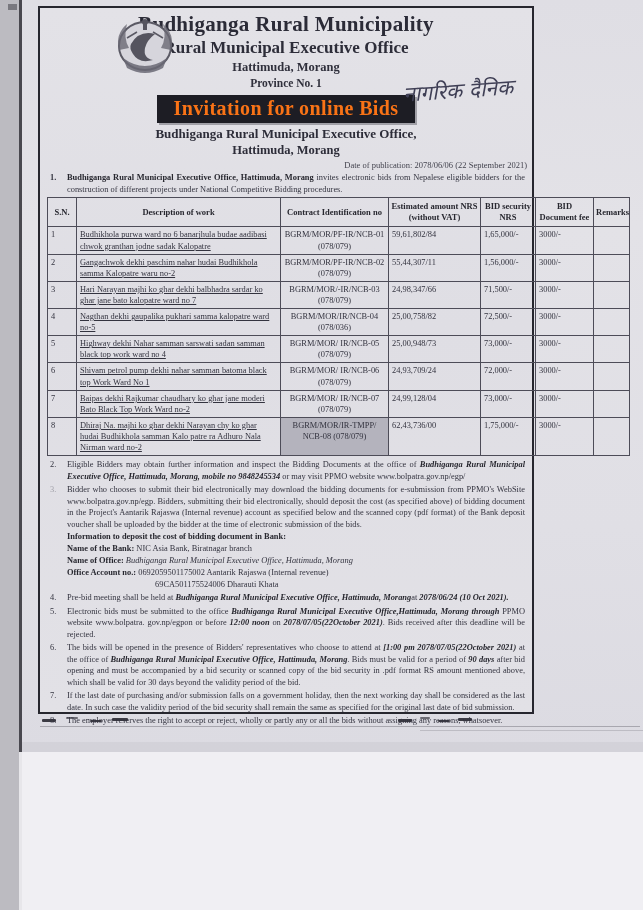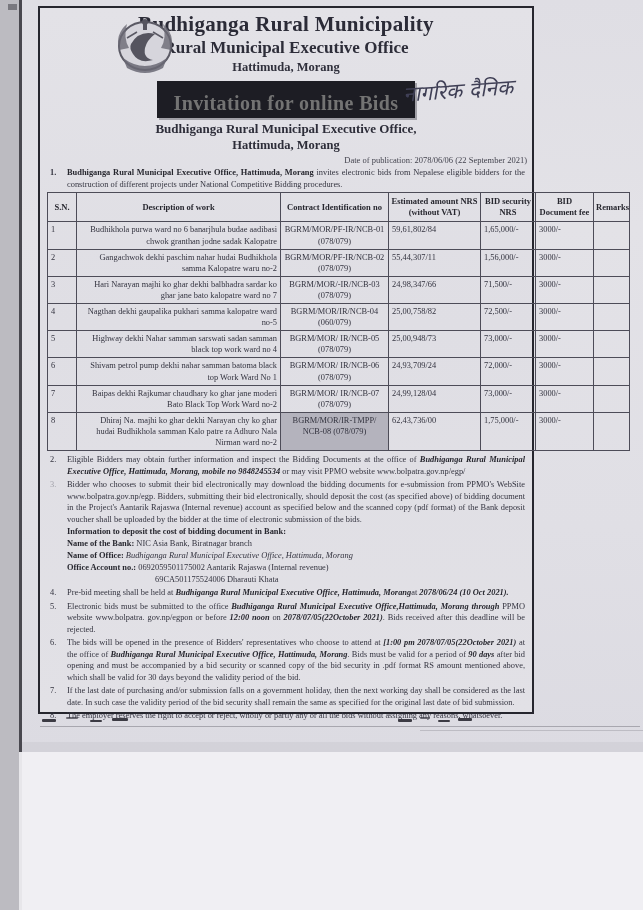--- a/index.html
+++ b/index.html
@@ -31,22 +31,22 @@
   .logo{position:absolute;left:64px;top:2px;width:72px;height:68px;}
   .t1{font-size:21px;font-weight:bold;color:#2b2b37;margin:0;letter-spacing:.3px;}
   .t2{font-size:17px;font-weight:bold;color:#2d2d39;margin:1px 0 0;}
   .t3{font-size:12.5px;font-weight:bold;color:#30303c;margin:2px 0 0;}
   .t4{font-size:11.5px;font-weight:bold;color:#30303c;margin:2px 0 0;}
   .handwritten{
     position:absolute;right:14px;top:64px;font-size:21px;font-style:italic;
     color:#3f3f55;transform:rotate(-4deg);font-family:"DejaVu Sans",sans-serif;
   }
   .banner{
-    margin:6px auto 3px;width:fit-content;background:#1d1d24;color:#737373;
-    font-size:20px;font-weight:bold;padding:11px 16px 3px;letter-spacing:.4px;
+    margin:6px auto 3px;width:fit-content;background:#1d1d24;color:#f97316;
+    font-size:20px;font-weight:bold;padding:2px 16px 3px;letter-spacing:.4px;
     box-shadow:2px 2px 0 rgba(40,40,50,.35);
   }
   .sub1{font-size:13px;font-weight:bold;color:#2d2d39;margin:1px 0 0;text-align:center;}
   .sub2{font-size:12.5px;font-weight:bold;color:#2d2d39;margin:1px 0 0;text-align:center;}
   .pubdate{font-size:8.5px;color:#44444f;text-align:right;margin:2px 0 2px;}
 
   .clause{display:flex;margin:1px 2px 2px;font-size:8.4px;line-height:1.37;}
   .cnum{flex:0 0 20px;padding-left:3px;box-sizing:border-box;}
   .cnum.bold{font-weight:bold;}
   .cnum.faded{opacity:.38;}
@@ -57,21 +57,21 @@
   .s-bi{font-weight:bold;font-style:italic;color:#27272f;}
   .bank-line{margin-top:.5px;}
   .bank-line.indent2{margin-left:88px;}
 
   table.bids{border-collapse:collapse;table-layout:fixed;width:582px;margin:1px 0 3px 2px;
     font-size:8.4px;line-height:1.32;}
   table.bids th,table.bids td{border:1px solid #4d4c58;padding:2px 3px;box-sizing:border-box;
     overflow:hidden;}
   table.bids th{font-weight:bold;color:#27272f;text-align:center;vertical-align:middle;font-size:8.5px;padding:3px 2px;}
   td.c-sn{text-align:left;vertical-align:top;padding-left:4px;}
-  td.c-desc{text-align:right;vertical-align:top;}
+  td.c-desc{text-align:left;vertical-align:top;text-decoration:underline;}
   td.c-contract{text-align:center;vertical-align:top;}
   td.c-num{vertical-align:top;padding-top:5px;}
   td.hl{background:#b4b3bd;}
   col.w-sn{width:29px;}col.w-desc{width:204px;}col.w-contract{width:108px;}
   col.w-est{width:92px;}col.w-sec{width:55px;}col.w-fee{width:58px;}col.w-rem{width:36px;}
 
   .signature{font-size:9.2px;font-weight:bold;font-style:italic;color:#27272f;
     text-align:right;margin:2px 6px 0 0;}
 </style>
 </head>
@@ -105,20 +105,21 @@
       <path d="M62 36 Q66 20 54 10 Q58 24 52 34 Z" fill="#6a6974" opacity=".8"></path>
       <path d="M14 44 Q36 60 58 44 L54 54 Q36 64 18 54 Z" fill="#6a6974" opacity=".85"></path>
       <path d="M22 30 Q30 16 46 20 Q38 26 36 34 Q34 44 44 46 Q30 50 24 40 Q20 34 22 30 Z" fill="#55545f"></path>
       <circle cx="36" cy="8" r="3" fill="#55545f"></circle>
       <rect x="34" y="8" width="4" height="8" fill="#55545f"></rect>
       <path d="M18 24 L28 18 M54 24 L44 18" stroke="#5a5964" stroke-width="1.5"></path>
     </svg>
     <h1 class="t1">Budhiganga Rural Municipality</h1>
     <h2 class="t2">Rural Municipal Executive Office</h2>
     <h3 class="t3">Hattimuda, Morang</h3>
+    <h4 class="t4">Province No. 1</h4>
     <div class="handwritten">नागरिक दैनिक</div>
   </div>
 
   <div class="banner">Invitation for online Bids</div>
   <div class="sub1">Budhiganga Rural Municipal Executive Office,</div>
   <div class="sub2">Hattimuda, Morang</div>
   <div class="pubdate">Date of publication: 2078/06/06 (22 September 2021)</div>
 
   <div class="clause">
     <span class="cnum bold">1.</span>
@@ -170,21 +171,21 @@
           <td class="c-desc">Hari Narayan majhi ko ghar dekhi balbhadra sardar ko ghar jane bato kalopatre ward no 7</td>
           <td class="c-contract">BGRM/MOR/-IR/NCB-03 (078/079)</td>
           <td class="c-num">24,98,347/66</td>
           <td class="c-num">71,500/-</td>
           <td class="c-num">3000/-</td>
           <td class="c-num"></td>
         </tr>
         <tr>
           <td class="c-sn">4</td>
           <td class="c-desc">Nagthan dekhi gaupalika pukhari samma kalopatre ward no-5</td>
-          <td class="c-contract">BGRM/MOR/IR/NCB-04 (060/079)</td>
+          <td class="c-contract">BGRM/MOR/IR/NCB-04 (078/036)</td>
           <td class="c-num">25,00,758/82</td>
           <td class="c-num">72,500/-</td>
           <td class="c-num">3000/-</td>
           <td class="c-num"></td>
         </tr>
         <tr>
           <td class="c-sn">5</td>
           <td class="c-desc">Highway dekhi Nahar samman sarswati sadan samman black top work ward no 4</td>
           <td class="c-contract">BGRM/MOR/ IR/NCB-05 (078/079)</td>
           <td class="c-num">25,00,948/73</td>

